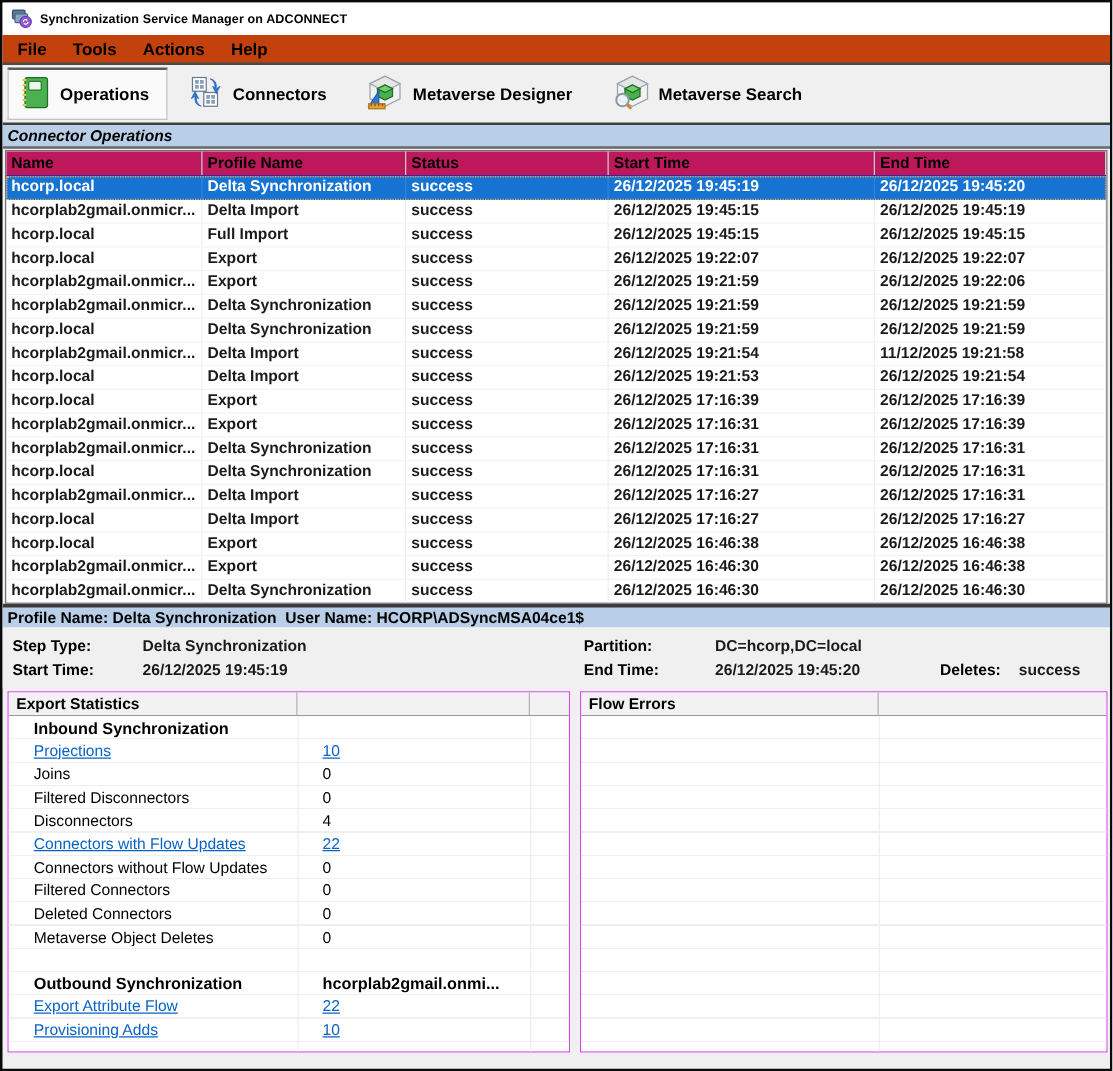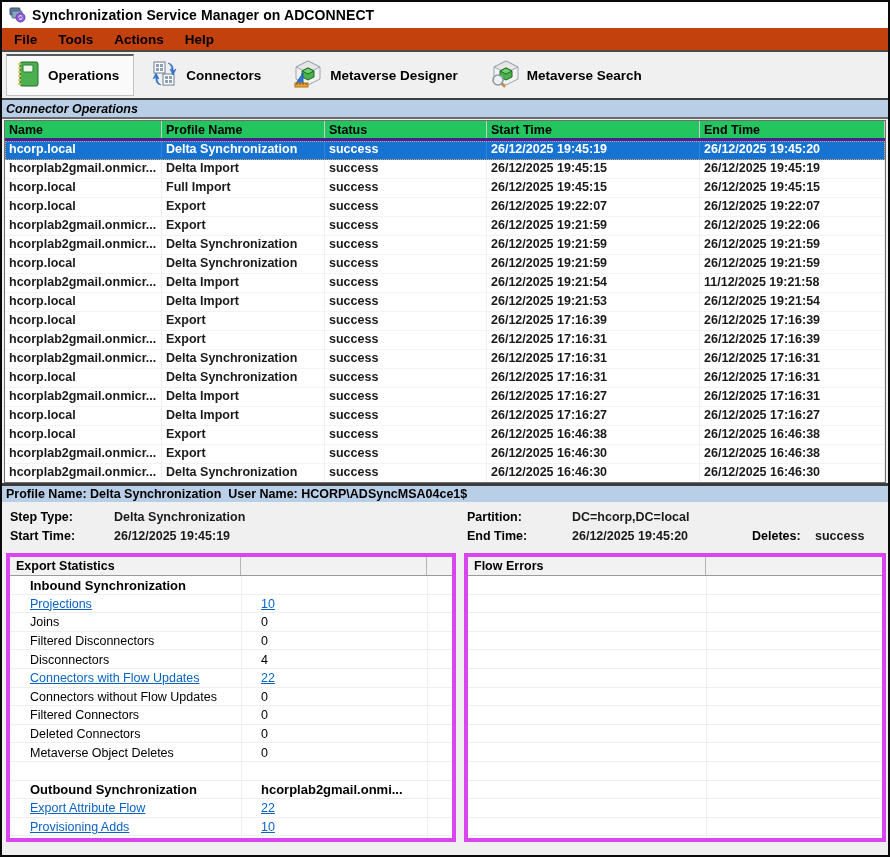--- a/index.html
+++ b/index.html
@@ -5,57 +5,57 @@
   * { margin:0; padding:0; box-sizing:border-box; }
   html,body { background:#fff; }
   body { font-family:"Liberation Sans", sans-serif; color:#000; }
   .window {
     width:890px; height:857px; border:2px solid #0a0a0a; background:#f0f0f0;
     position:relative; overflow:hidden;
   }
   
   .titlebar { height:26px; background:#fff; display:flex; align-items:center; padding-left:7px; }
   .titlebar .app-icon { width:17px; height:16px; margin-right:6px; position:relative; flex:0 0 auto; }
-  .titlebar .title { font-size:14px; font-weight:bold; letter-spacing:.1px; }
+  .titlebar .title { font-size:10px; font-weight:bold; letter-spacing:.1px; }
   
   .menubar { height:24px; background:#c2410c; display:flex; align-items:center; gap:0;
              border-bottom:2px solid #4a4a4a; padding-left:12px; }
   .menu-item { font-size:13.5px; font-weight:bold; padding:2px 11px 2px 0; margin-right:10px; cursor:default; }
   
   .toolbar { height:48px; background:#f0f0f0; border-bottom:2px solid #3f3f3f;
              display:flex; align-items:stretch; padding:2px 0 2px 4px; }
   .tool-btn { display:flex; align-items:center; gap:7px; padding:0 14px 0 8px; margin-right:8px;
               font-size:13.5px; font-weight:bold; border:1px solid transparent; }
   .tool-btn.active { background:#fafafa; border:1px solid #c2c2c2; border-top:2px solid #5a5a5a; }
   .tool-btn svg { flex:0 0 auto; }
   
   .blue-bar { height:19px; background:#b9cfe8; font-size:12.5px; font-weight:bold;
               display:flex; align-items:center; padding-left:4px; white-space:pre; }
   #connector-ops-bar { border-bottom:2px solid #6a6a6a;font-style:italic; }
   
   .ops-table { margin:1px 2px 0 2px; height:363px; border:1px solid #6f6f6f; background:#fff; overflow:hidden; }
   .thead { display:grid; grid-template-columns:157px 163px 162px 213px 1fr; height:20px;
-           background:#22c55e; border-bottom:3px solid #4c1d95; }
+           background:#be185d; border-bottom:1px solid #4c1d95; }
   .thead .hcell { font-size:12.5px; font-weight:bold; padding:2px 0 0 4px; border-right:1px solid #c9c9c9; overflow:hidden; white-space:nowrap; }
   .trow { display:grid; grid-template-columns:157px 163px 162px 213px 1fr; height:19px; }
   .tcell { font-size:12.5px; font-weight:bold; color:#1a1a1a; padding:1px 0 0 4px;
            border-right:1px solid #efefef; border-bottom:1px solid #f3f3f3;
            white-space:nowrap; overflow:hidden; }
   .trow.selected { background:#1673d2; outline:1px dotted #d9a468; outline-offset:-1px; }
   .trow.selected .tcell { color:#fff; border-right-color:#2f84db; border-bottom-color:transparent; }
   
   #profile-bar { border-top:3px solid #3c3c3c; }
   .details { height:48px; background:#f0f0f0; padding-top:5px; }
   .drow { display:grid; grid-template-columns:104px 353px 105px 180px 63px auto;
           padding-left:8px; height:19px; align-items:center; }
   .dlabel { font-size:12.5px; font-weight:bold; }
   .dvalue { font-size:12.5px; font-weight:bold; color:#1a1a1a; }
   
   .bottom { display:flex; padding:3px 2px 4px 4px; gap:8px; height:296px; }
-  .panel { border:4px solid #d946ef; background:#fff; display:flex; flex-direction:column; }
+  .panel { border:1px solid #d946ef; background:#fff; display:flex; flex-direction:column; }
   .panel-left { width:450px; }
   .panel-right { flex:1; }
   .panel-head { height:19px; background:#f2f2f2; border-bottom:1px solid #9a9a9a; display:grid; }
   .panel-left .panel-head { grid-template-columns:231px 186px 1fr; }
   .panel-right .panel-head { grid-template-columns:238px 1fr; }
   .panel-head .phcell { font-size:12.5px; font-weight:bold; padding:2px 0 0 6px;
                         border-right:1px solid #b5b5b5; white-space:nowrap; overflow:hidden; }
   .panel-body { position:relative; flex:1; background:#fff;
     background-image:repeating-linear-gradient(to bottom, transparent 0px, transparent 17.6px, #efefef 17.6px, #efefef 18.6px);padding-left:14px; }
   .vline { position:absolute; top:0; bottom:0; width:1px; background:#efefef; }

